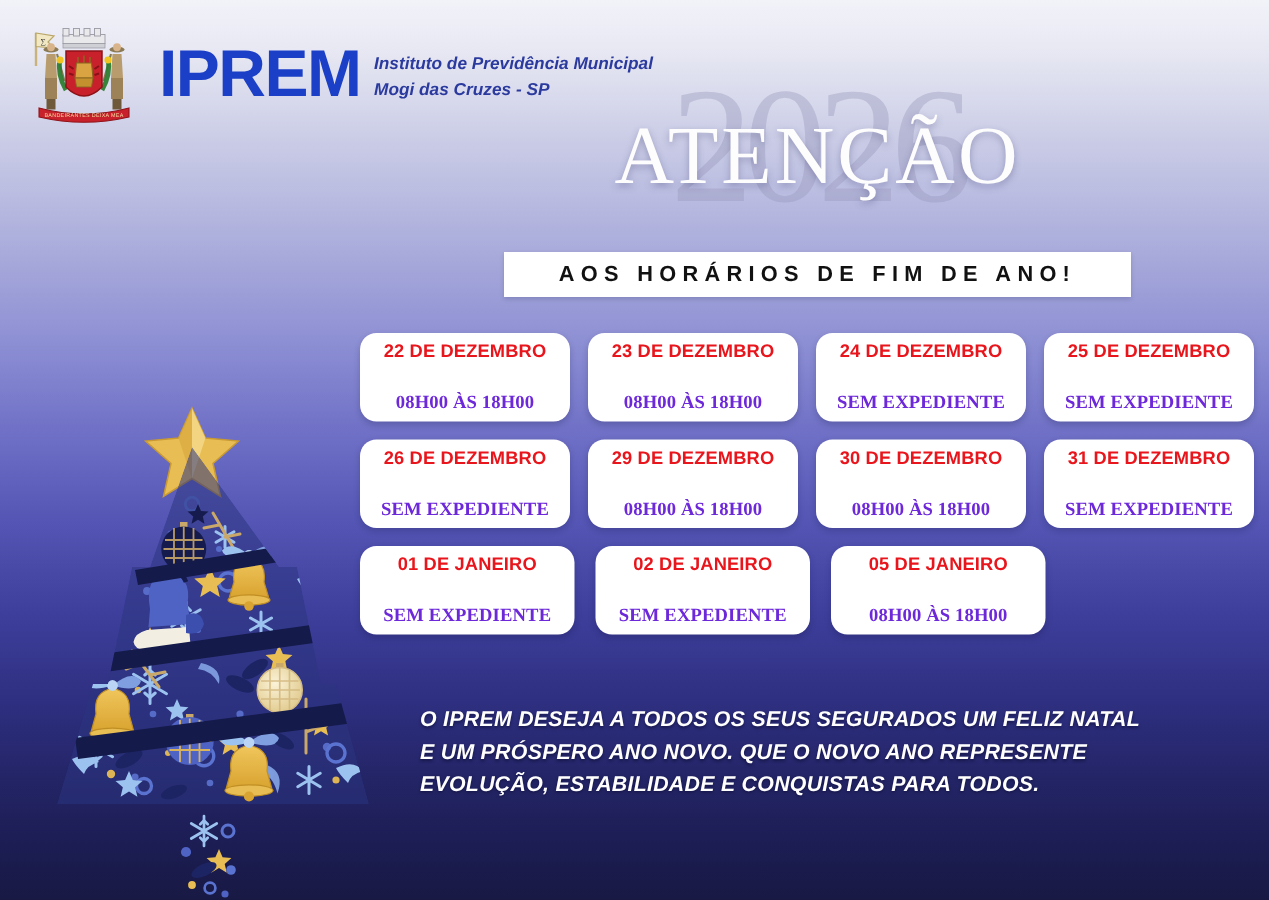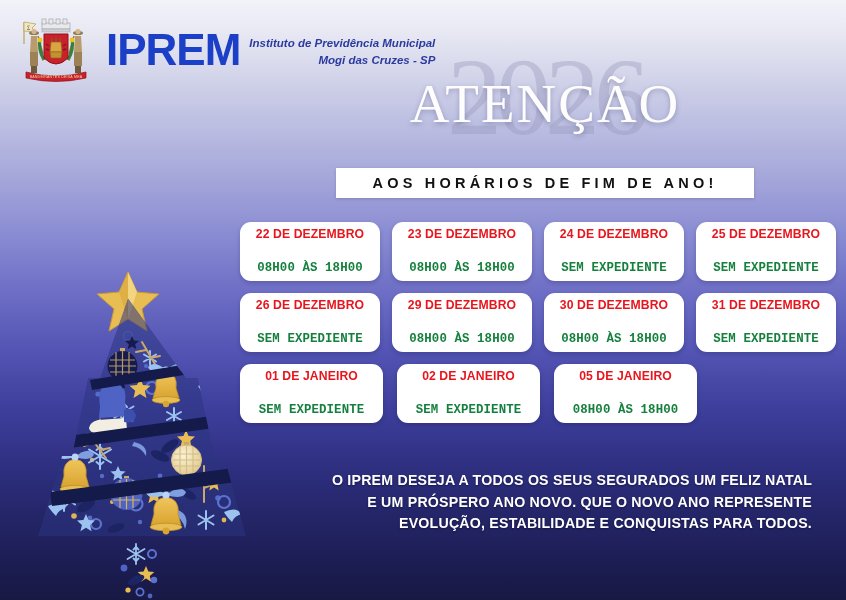--- a/index.html
+++ b/index.html
@@ -64,21 +64,21 @@
   }
 
   #brand-sub {
     margin-left: 9px;
     font-family: "Liberation Sans", sans-serif;
     font-style: italic;
     font-weight: bold;
     font-size: 11.5px;
     color: #2b3a9e;
     line-height: 1.45;
-    text-align: right;
+    text-align: left;
     padding-top: 4px;
   }
 
   
   #hero {
     position: absolute;
     left: 330px;
     top: 58px;
     width: 430px;
     height: 100px;
@@ -172,37 +172,38 @@
   .card-date {
     font-family: "Liberation Sans", sans-serif;
     font-weight: bold;
     font-size: 12.2px;
     color: #e8161c;
     letter-spacing: 0.1px;
     line-height: 1.3;
   }
 
   .card-hours {
-    font-family: Liberation Mono, monospace;
+    font-family: Liberation Serif, serif;
     font-weight: bold;
     font-size: 12.4px;
-    color: #15803d;
+    color: #6d28d9;
     letter-spacing: 0.1px;
     line-height: 1.3;
     margin-top: 18px;
   }
 
   
   #message {
     position: absolute;
-    left: 252px;
+    left: 280px;
     top: 470px;
     width: 560px;
-    text-align: right;
+    text-align: left;
     z-index: 12;
+    font-style: italic;
   }
 
   #message p {
     font-family: "Liberation Sans", sans-serif;
     font-weight: bold;
     font-size: 14.2px;
     color: #ffffff;
     line-height: 1.52;
     letter-spacing: 0.2px;
     text-shadow: 0 1px 2px rgba(8,8,40,0.55);

